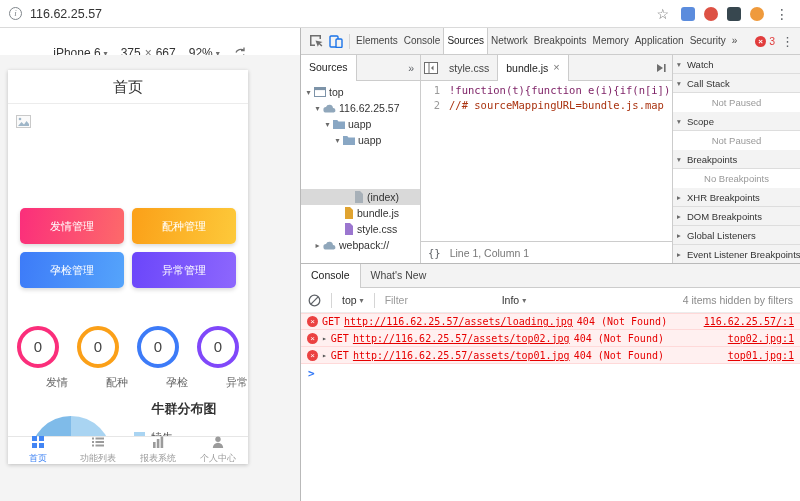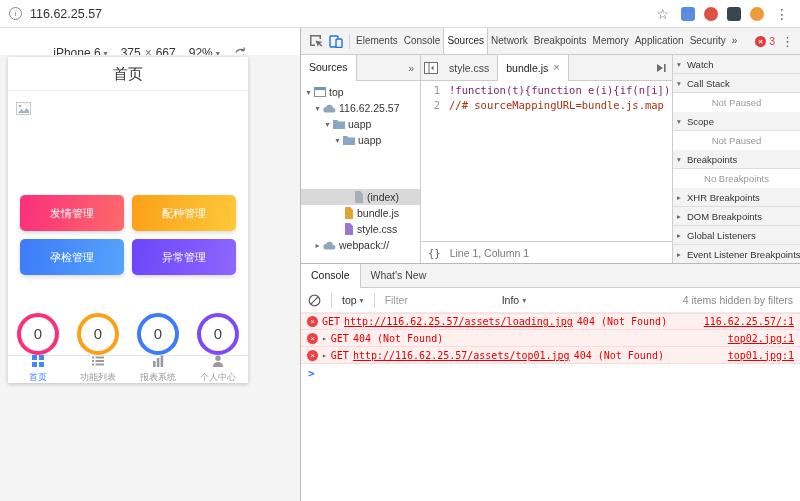--- a/index.html
+++ b/index.html
@@ -22,21 +22,21 @@
   
   .device-toolbar { position:absolute; left:0; top:28px; width:300px; height:27px; background:#fff;
                     border-bottom:1px solid #e2e2e2; display:flex; align-items:center; justify-content:center;
                     gap:13px; font-size:12px; color:#333;margin-top:12px; }
   .dd-arrow { font-size:8px; color:#6e6e6e; margin-left:3px; }
   .dim-times { color:#757575; margin:0 4px; }
   .flexrow { display:flex; align-items:center; }
 
   
   .page-area { position:absolute; left:0; top:55px; width:300px; height:446px; background:#f4f4f4; }
-  .viewport { position:absolute; left:8px; top:2px; width:240px; height:326px; background:#fff;
+  .viewport { position:absolute; left:8px; top:15px; width:240px; height:394px; background:#fff;
               box-shadow:0 1px 4px rgba(0,0,0,.22); overflow:hidden; }
   .app-header { position:absolute; left:0; top:0; width:240px; height:34px; line-height:34px; text-align:center;
                 font-size:15px; color:#333; border-bottom:1px solid #ececec; background:#fff; }
   .broken-img { position:absolute; left:8px; top:44px; }
   .btn-grid { position:absolute; left:12px; top:138px; width:216px; display:grid;
               grid-template-columns:104px 104px; gap:8px; }
   .app-btn { height:36px; border-radius:5px; color:#fff; font-size:11px; line-height:36px; text-align:center;
              box-shadow:0 2px 4px rgba(0,0,0,.15); }
   .btn-0 { background:linear-gradient(100deg,#fb2e7b,#fd6a6a); }
   .btn-1 { background:linear-gradient(100deg,#fba018,#fdc93a); }
@@ -44,21 +44,21 @@
   .btn-3 { background:linear-gradient(100deg,#6b46fa,#8d67fd); }
   .month-strip { position:absolute; left:0; top:224px; width:240px; height:22px; line-height:20px;
                  background:#f5f5f5; border-top:1px solid #ededed; border-bottom:1px solid #ededed;
                  font-size:11px; color:#8f8f8f; padding-left:12px; }
   .stats-row { position:absolute; left:0; top:256px; width:240px; display:flex; }
   .stat { width:60px; text-align:center; }
   .ring { width:42px; height:42px; border-radius:50%; border:4px solid; margin:0 auto; font-size:15px;
           color:#444; line-height:34px; text-align:center; }
   .ring-0 { border-color:#fb2e7b; } .ring-1 { border-color:#fba018; }
   .ring-2 { border-color:#3d7bf8; } .ring-3 { border-color:#8048fa; }
-  .stat-label { margin-top:7px; font-size:16px; color:#666; }
+  .stat-label { margin-top:7px; font-size:11px; color:#666;text-align:right; }
   .pie-title { position:absolute; left:118px; top:330px; width:116px; text-align:center; font-size:13px;
                font-weight:bold; color:#333; }
   .pie { position:absolute; left:22px; top:346px; width:82px; height:82px; border-radius:50%;
          background:conic-gradient(#a9d4f2 0 150deg,#41719f 150deg 200deg,#7fbbe9 200deg 360deg); }
   .legend { position:absolute; left:126px; top:360px; }
   .legend-row { display:flex; align-items:center; margin-bottom:13px; font-size:11px; color:#555; }
   .legend-swatch { width:11px; height:11px; margin-right:6px; flex:none; }
   .sw-0 { background:#a9d4f2; } .sw-1 { background:#7fbbe9; }
   .tabbar { position:absolute; left:0; bottom:0; width:240px; height:28px; background:#fff;
             border-top:1px solid #e6e6e6; display:flex; z-index:5; }
@@ -495,20 +495,21 @@
           <span class="err-icon">×</span>
           <span>GET</span>
           <a class="msg-url">http://116.62.25.57/assets/loading.jpg</a>
           <span>404 (Not Found)</span>
           <a class="msg-source">116.62.25.57/:1</a>
         </div>
         <div class="console-row">
           <span class="err-icon">×</span>
           <span class="msg-expand">▸</span>
           <span>GET</span>
+          <a class="msg-url">http://116.62.25.57/assets/top02.jpg</a>
           <span>404 (Not Found)</span>
           <a class="msg-source">top02.jpg:1</a>
         </div>
         <div class="console-row">
           <span class="err-icon">×</span>
           <span class="msg-expand">▸</span>
           <span>GET</span>
           <a class="msg-url">http://116.62.25.57/assets/top01.jpg</a>
           <span>404 (Not Found)</span>
           <a class="msg-source">top01.jpg:1</a>

